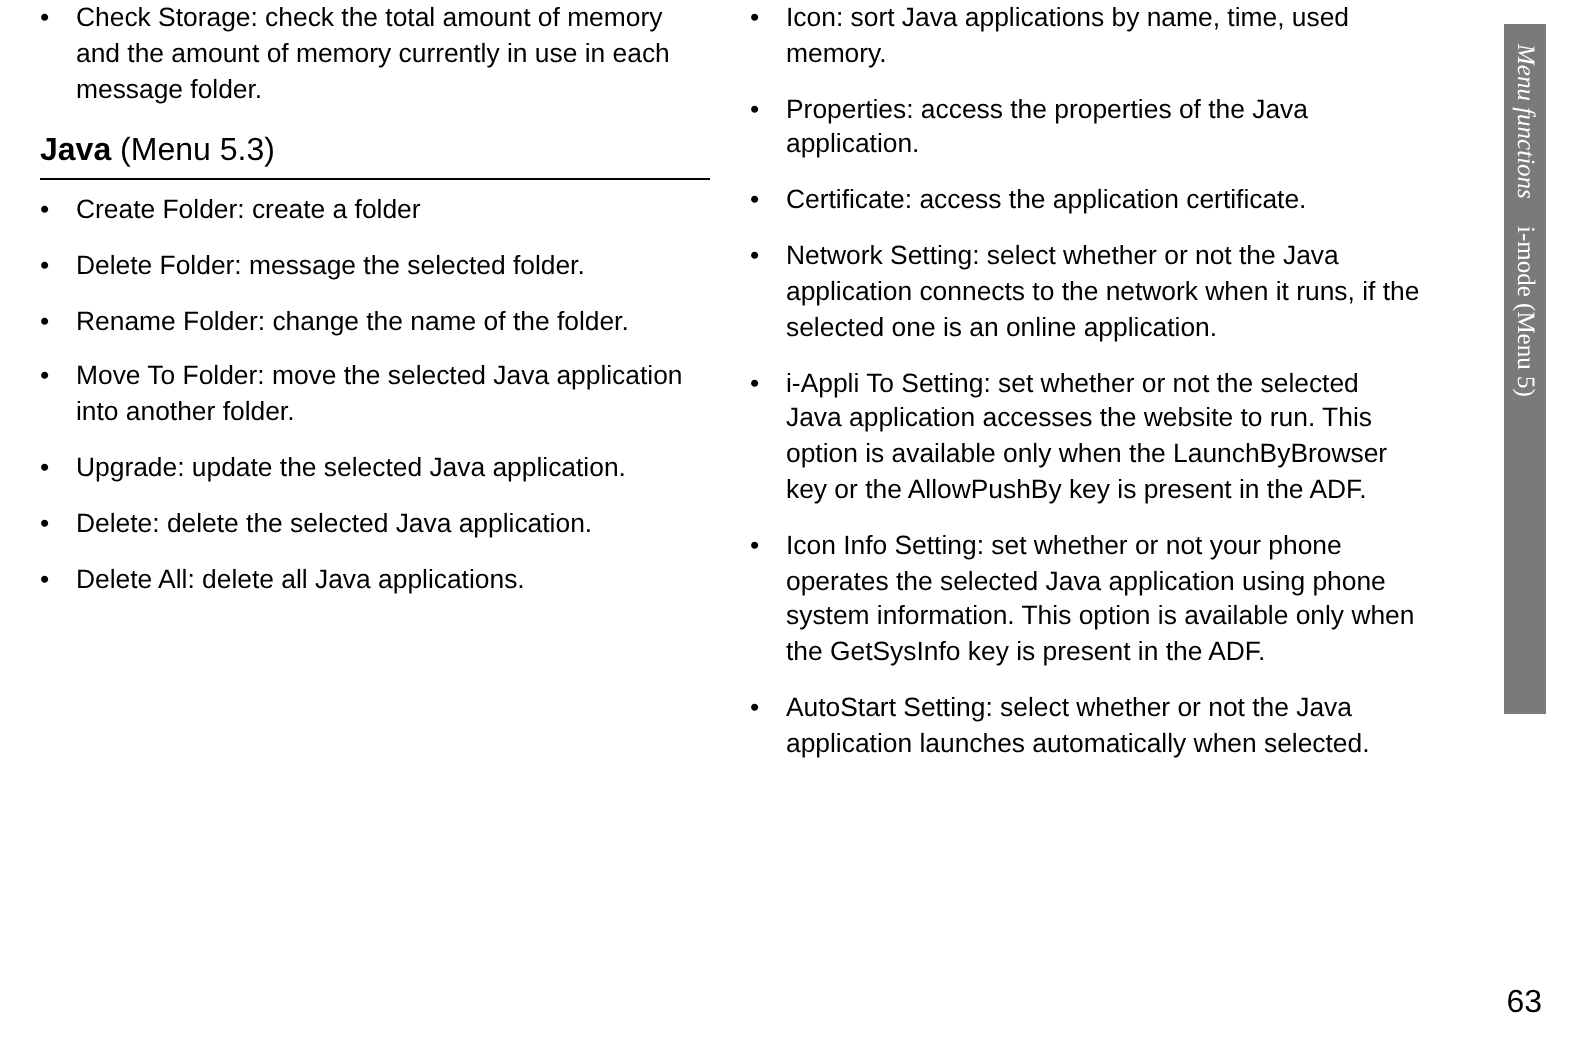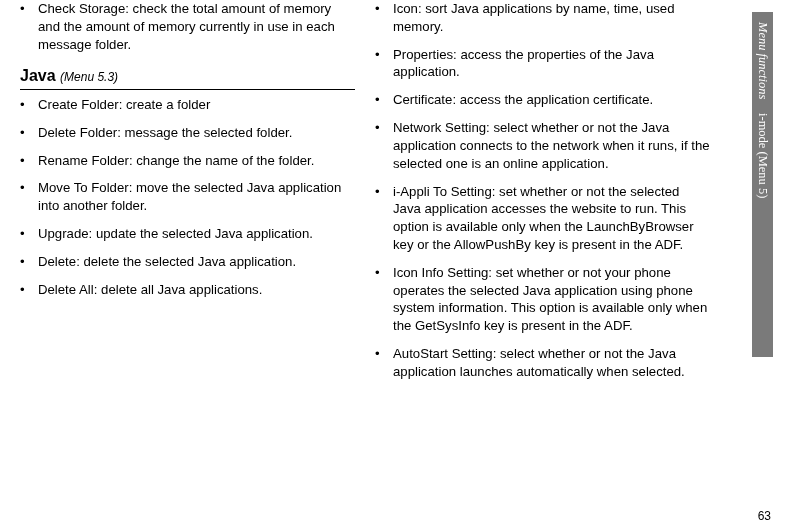--- a/index.html
+++ b/index.html
@@ -37,23 +37,22 @@
     flex: 1;
   }
   .bold { font-weight: normal; }
   .heading {
     font-weight: bold;
     font-size: 16px;
     margin-top: 12px;
     margin-bottom: 0px;
   }
   .menu-hint {
-    font-style: italic;
     font-weight: normal;
-    font-size: 12px;
+    font-size: 16px;
   }
   .rule {
     border: none;
     border-top: 1px solid #000;
     margin: 2px 0 6px 0;
   }
   .para {
     margin-bottom: 10px;
   }
   .sidebar {
@@ -78,22 +77,22 @@
   .sidebar .chapter {
     font-style: italic;
   }
   .sidebar .section {
     font-style: normal;
     margin-top: 14px;
   }
   .page-number {
     position: absolute;
     right: 20px;
-    bottom: 8px;
-    font-size: 12px;
+    bottom: 20px;
+    font-size: 16px;
   }
 </style>
 </head>
 <body>
 
 <div class="page">
 
   <div class="col">
     <div class="bullet-item">
       <div class="bullet-mark">•</div>

